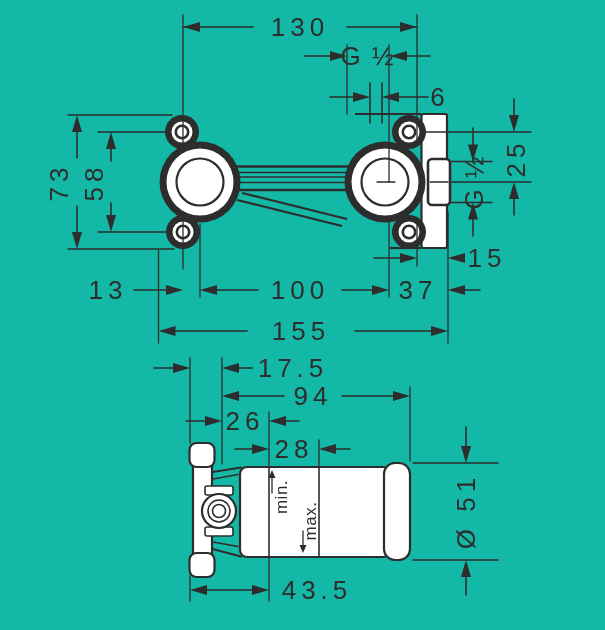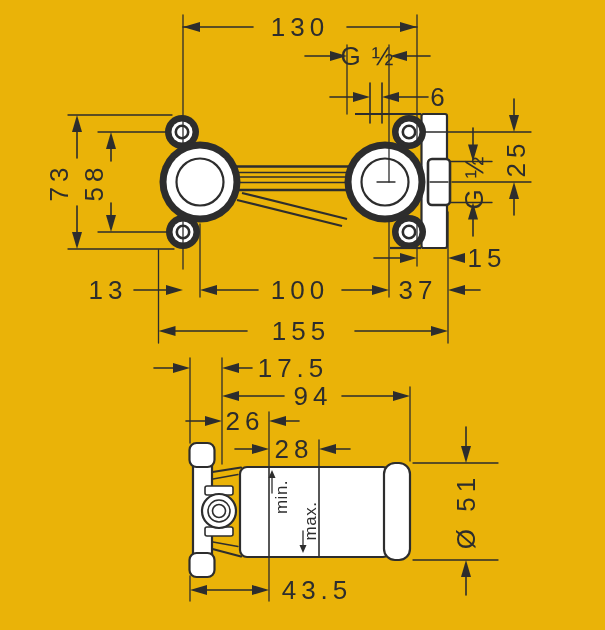--- a/index.html
+++ b/index.html
@@ -1,16 +1,16 @@
 <!DOCTYPE html>
 <html><head>
 <meta charset="utf-8">
 <style>
   html,body{margin:0;padding:0;background:#ffffff;}
-  .stage{position:relative;width:605px;height:630px;background:#eab308;overflow:hidden;
+  .stage{position:relative;width:605px;height:630px;background:#14b8a6;overflow:hidden;
          font-family:"Liberation Sans",sans-serif;}
   svg{display:block;}
   
   .s  {stroke:#2d2d2d;fill:none;stroke-linecap:round;stroke-linejoin:round;}
   .w1 {stroke-width:1.3;}
   .w15{stroke-width:1.6;}
   .w2 {stroke-width:2.2;}
   .w25{stroke-width:2.6;}
   .sq {stroke-linecap:butt;}
   .fb {fill:#2d2d2d;stroke:none;}

